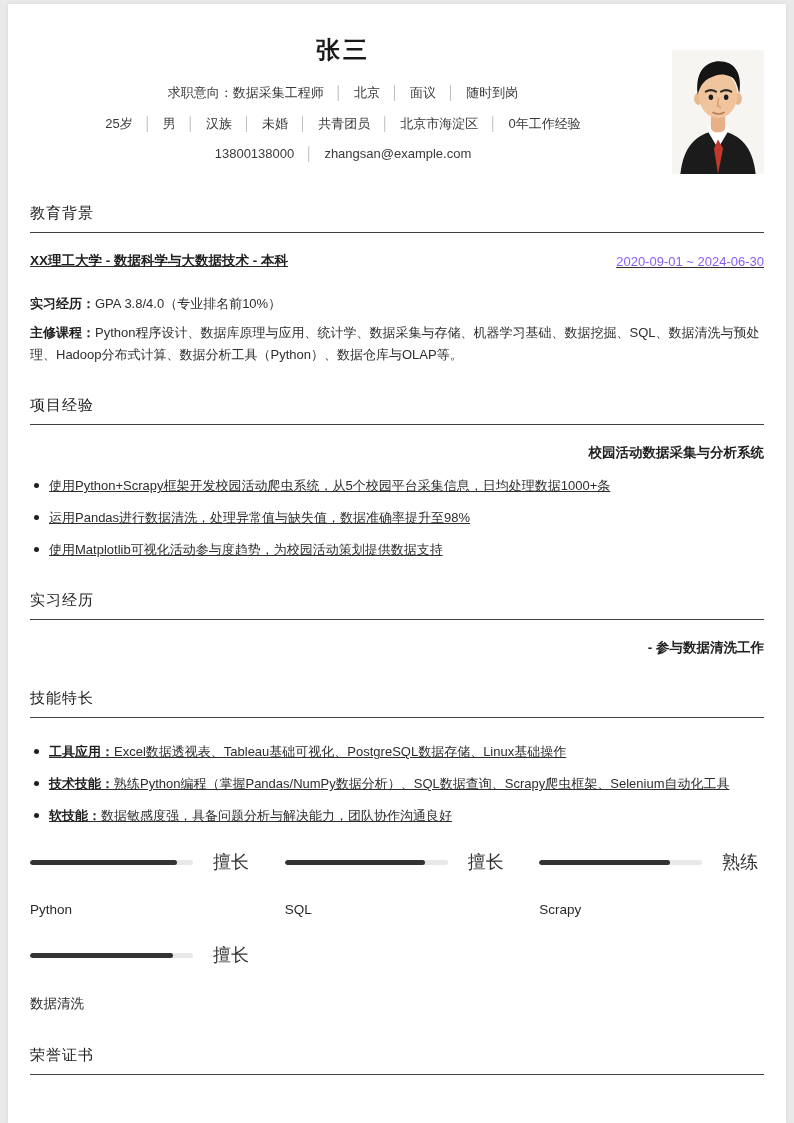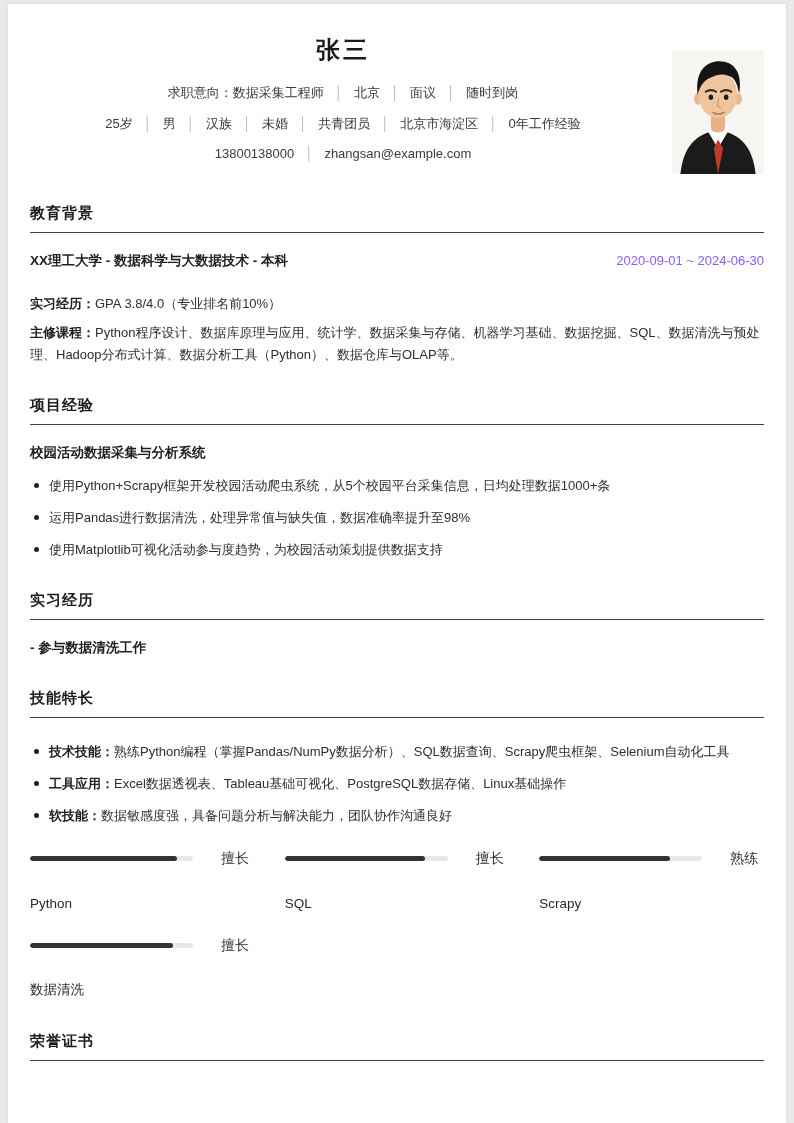--- a/index.html
+++ b/index.html
@@ -30,58 +30,58 @@
   .info-row .sep { color: #b9b9b9; margin: 0 11px; font-weight: normal; }
   .photo {
     width: 92px; height: 124px; margin-left: 16px; margin-top: 6px;
     background: #f7f5f2; overflow: hidden; flex: 0 0 auto;
   }
   .photo svg { display: block; width: 100%; height: 100%; }
 
   
   .section { margin-top: 30px; }
   .sec-title {
-    font-size: 15px; font-weight: bold; color: #1c1c1c;
+    font-size: 15px; font-weight: normal; color: #1c1c1c;
     margin: 0; padding-bottom: 9px; letter-spacing: 1px;
     border-bottom: 1px solid #404040;
   }
   .sec-body { padding-top: 13px; font-size: 13px; line-height: 1.7; }
 
   .b { font-weight: bold; color: #1f1f1f; }
 
   .edu-row {
-    display: flex; justify-content: space-between; align-items: flex-start;
-    font-size: 13.5px; margin: 4px 0 20px;
+    display: flex; justify-content: space-between; align-items: flex-end;
+    font-size: 13.5px; margin: 4px 0 20px; text-decoration: underline;
   }
   .edu-dates { font-size: 13px; font-weight: normal; color: #8b5cf6; }
   .para { margin: 7px 0; }
 
-  .item-title { font-size: 13.5px; font-weight: bold; color: #1f1f1f; margin: 4px 0 2px; }
+  .item-title { font-size: 13.5px; font-weight: bold; color: #1f1f1f; margin: 4px 0 2px; text-align: right; }
 
   ul.bullets { list-style: none; margin: 6px 0 0; padding: 0; }
   ul.bullets li {
-    position: relative; padding-left: 19px; margin: 11px 0; line-height: 1.6;
+    position: relative; padding-left: 19px; margin: 11px 0; line-height: 1.6; text-decoration: underline;
   }
   ul.bullets li::before {
     content: ""; position: absolute; left: 4px; top: 7px;
     width: 5px; height: 5px; border-radius: 50%; background: #1f1f1f;
   }
 
   
   .bars-grid {
     display: grid; grid-template-columns: repeat(3, 1fr);
     column-gap: 30px; row-gap: 18px; margin-top: 20px;
   }
   .bar-line { display: flex; align-items: center; }
   .bar-track {
     width: 163px; height: 5px; background: #e8e8e8;
     border-radius: 3px; overflow: hidden; flex: 0 0 auto;
   }
   .bar-fill { height: 100%; background: #333333; border-radius: 3px; }
-  .bar-level { font-size: 14px; color: #333; margin-left: 28px; }
+  .bar-level { font-size: 18px; color: #333; margin-left: 20px; }
   .bar-name { margin-top: 22px; font-size: 13.5px; color: #2a2a2a; }
 </style>
 </head>
 <body>
 
 <div class="paper">
 
   <header class="header">
     <div class="header-main">
       <h1 class="candidate-name">张三</h1>
@@ -138,22 +138,22 @@
     <h2 class="sec-title">实习经历</h2>
     <div class="sec-body">
       <div class="item-title">- 参与数据清洗工作</div>
     </div>
   </section>
 
   <section class="section">
     <h2 class="sec-title">技能特长</h2>
     <div class="sec-body">
       <ul class="bullets">
+        <li><span class="b">工具应用：</span><span>Excel数据透视表、Tableau基础可视化、PostgreSQL数据存储、Linux基础操作</span></li>
         <li><span class="b">技术技能：</span><span>熟练Python编程（掌握Pandas/NumPy数据分析）、SQL数据查询、Scrapy爬虫框架、Selenium自动化工具</span></li>
-        <li><span class="b">工具应用：</span><span>Excel数据透视表、Tableau基础可视化、PostgreSQL数据存储、Linux基础操作</span></li>
         <li><span class="b">软技能：</span><span>数据敏感度强，具备问题分析与解决能力，团队协作沟通良好</span></li>
       </ul>
 
       <div class="bars-grid">
         <div class="bar-item">
           <div class="bar-line">
             <div class="bar-track">
                 <div class="bar-fill" style="width: 90%;"></div>
               </div>
             <span class="bar-level">擅长</span>

